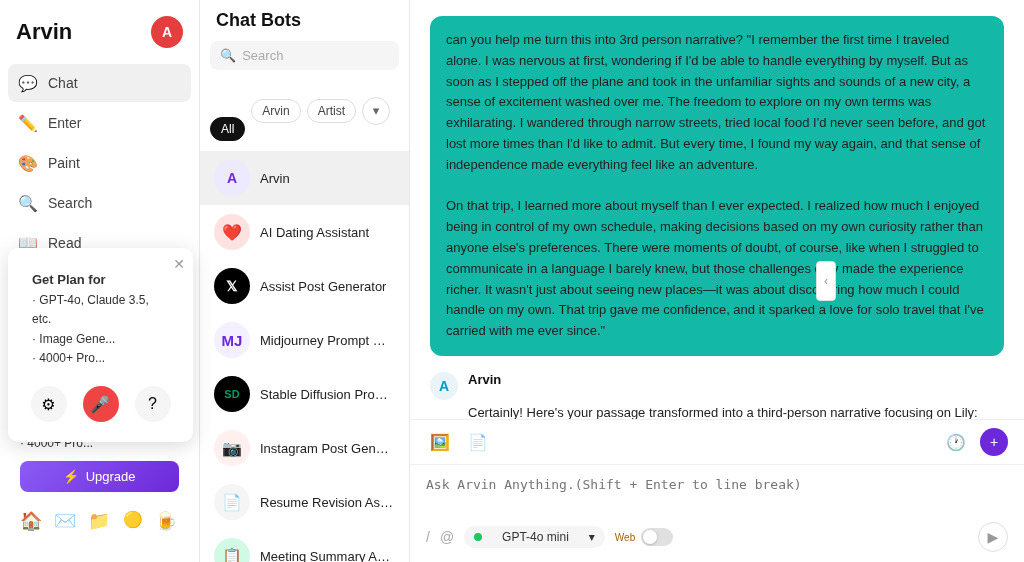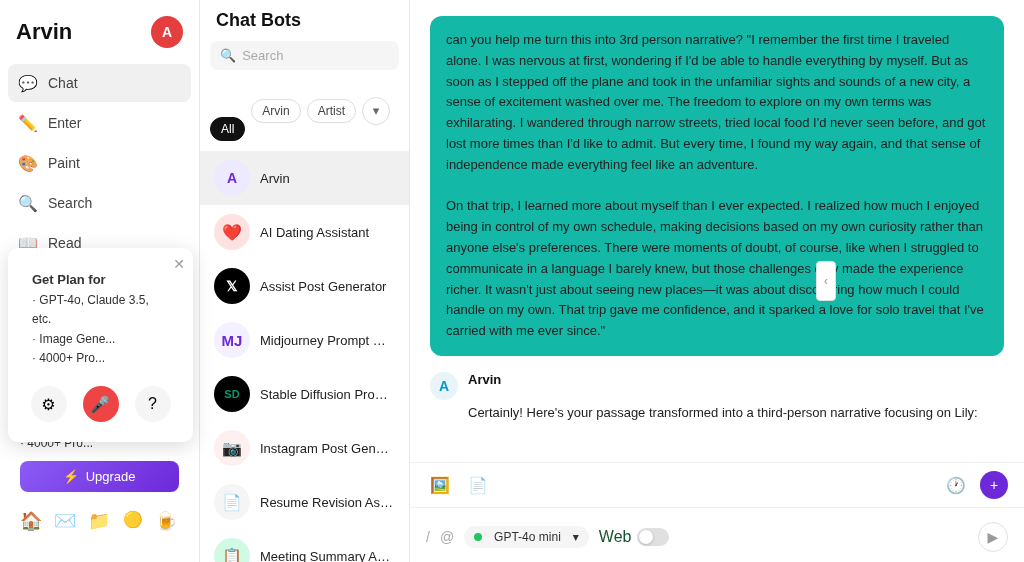--- a/index.html
+++ b/index.html
@@ -336,40 +336,40 @@
       padding: 6px 0 2px;
     }
     .chat-input-left {
       display: flex;
       align-items: center;
       gap: 10px;
     }
     .model-selector {
       display: flex;
       align-items: center;
-      gap: 12px;
+      gap: 20px;
       background: #f5f5f5;
       border-radius: 16px;
       padding: 4px 10px;
       font-size: 12px;
       color: #333;
       cursor: pointer;
     }
     .model-dot {
       width: 8px;
       height: 8px;
       border-radius: 50%;
       background: #22c55e;
     }
     .web-toggle {
       display: flex;
       align-items: center;
       gap: 6px;
-      font-size: 16px;
-      color: #14532d;
+      font-size: 10px;
+      color: #a16207;
       cursor: pointer;
     }
     .toggle-switch {
       width: 32px;
       height: 18px;
       background: #e0e0e0;
       border-radius: 9px;
       position: relative;
     }
     .toggle-switch::after {
@@ -626,20 +626,21 @@
       <div class="toolbar-icon">
         <span>🕐</span>
       </div>
       <div class="toolbar-icon-blue">
         <span>+</span>
       </div>
     </div>
   </div>
 
   <div class="chat-input-area">
+    <textarea class="chat-input" placeholder="Ask Arvin Anything.(Shift + Enter to line break)" style=""></textarea>
     <div class="chat-input-footer">
       <div class="chat-input-left">
         <span style="color:#aaa;font-size:14px;cursor:pointer">/</span>
         <span style="color:#aaa;font-size:14px;cursor:pointer">@</span>
         <div class="model-selector">
           <div class="model-dot"></div>
           <span>GPT-4o mini</span>
           <span>▾</span>
         </div>
         <div class="web-toggle">

